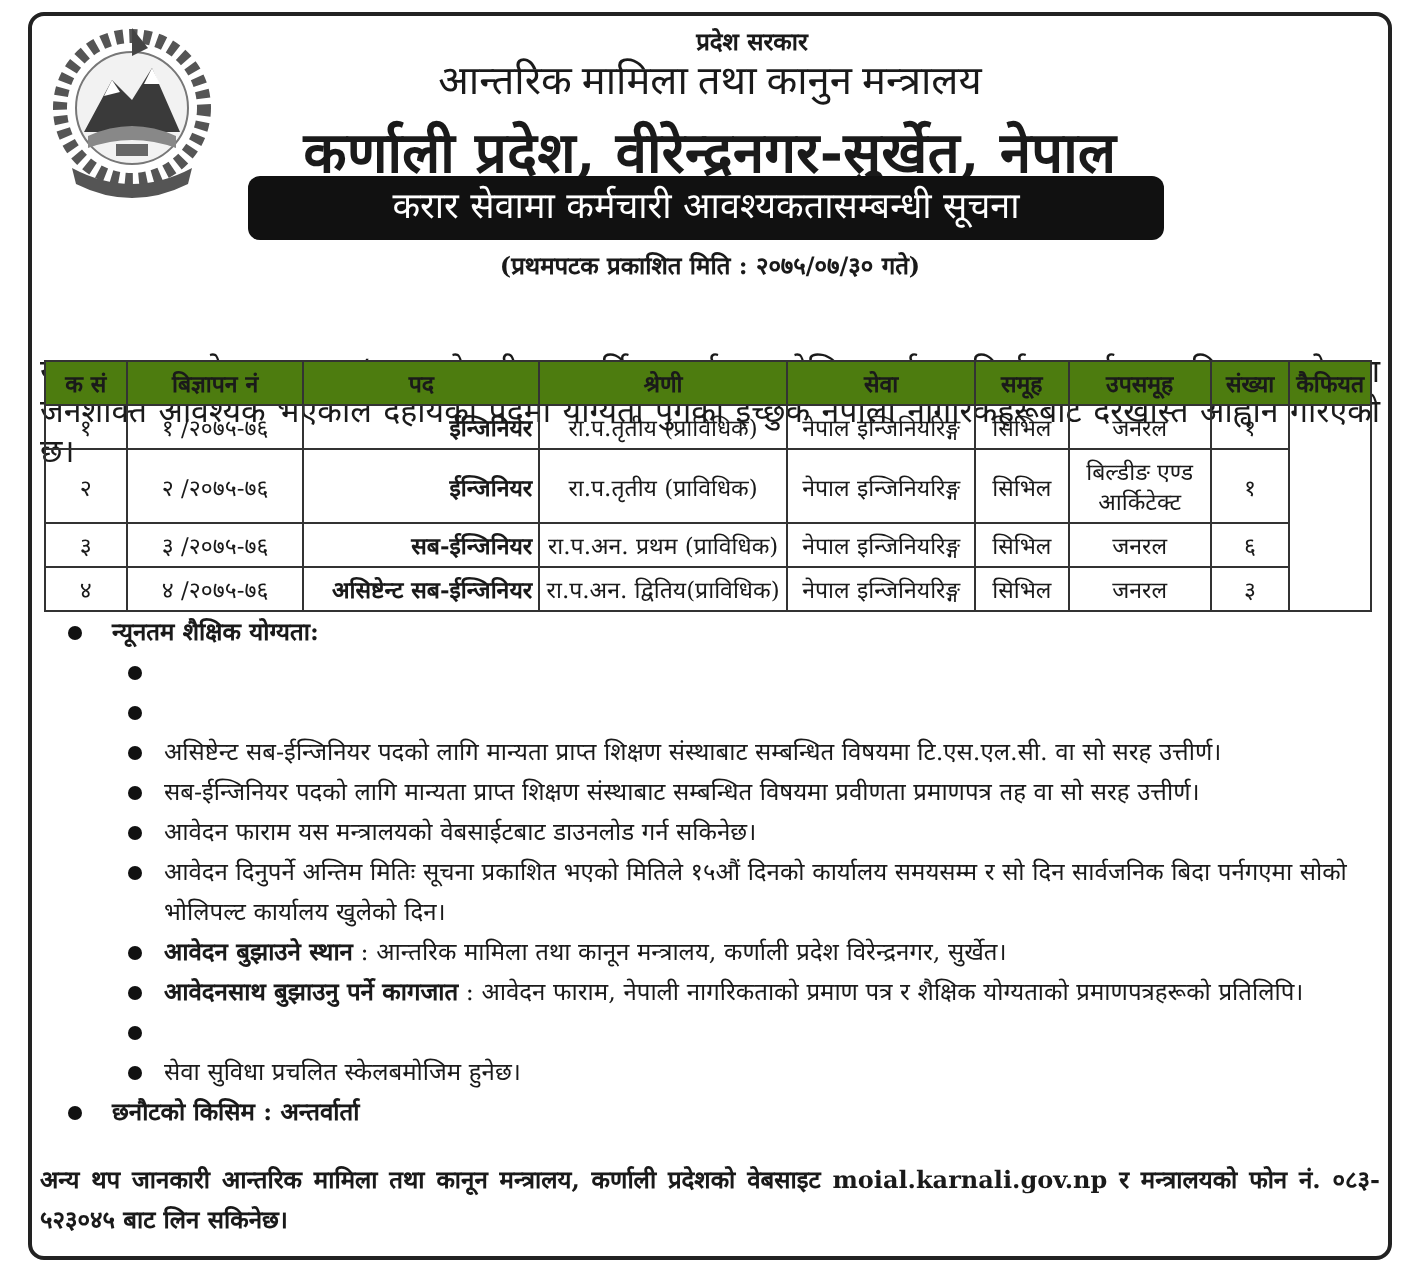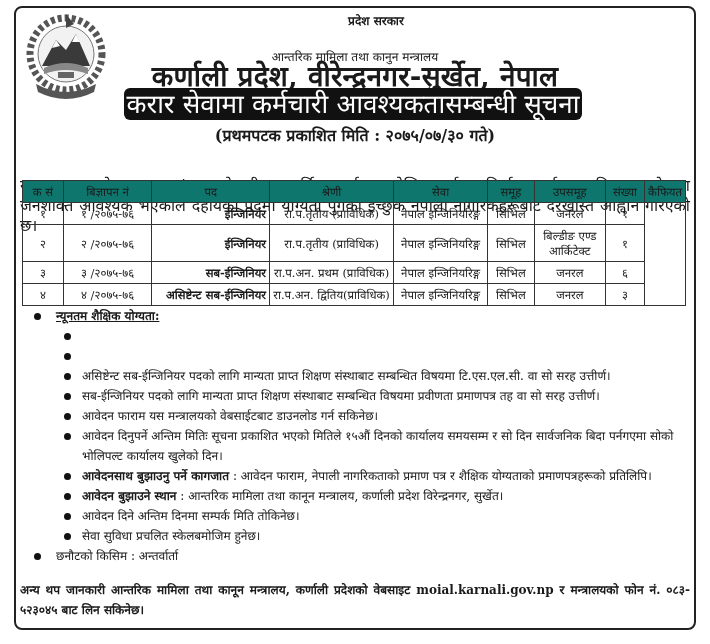--- a/index.html
+++ b/index.html
@@ -3,43 +3,43 @@
 <meta charset="utf-8">
 <style>
   html, body { margin: 0; padding: 0; background: #ffffff; }
   body { width: 710px; height: 644px; position: relative; overflow: hidden;
          font-family: "DejaVu Serif", serif; color: #1a1a1a; }
   .frame { position: absolute; left: 14px; top: 6px; width: 682px; height: 624px;
            border: 2px solid #222; border-radius: 8px; box-sizing: border-box; }
   .emblem { position: absolute; left: 22px; top: 10px; width: 88px; height: 94px; }
   .hdr { position: absolute; left: 0; width: 710px; text-align: center; }
   .h-gov { top: 12px; font-size: 12px; font-weight: bold; margin-left: 21px; }
-  .h-ministry { top: 48px; font-size: 12px; }
+  .h-ministry { top: 26px; font-size: 20px; font-family: Liberation Serif, serif; }
   .h-province { top: 56px; font-size: 28px; font-weight: bold; letter-spacing: 0.2px; }
   .title-bar { position: absolute; left: 124px; top: 88px; width: 458px; height: 32px;
                background: #111; color: #fff; border-radius: 6px; text-align: center;
-               font-size: 26px; line-height: 32px; font-family: "DejaVu Sans", sans-serif; }
-  .h-date { top: 124px; font-size: 16px; font-weight: bold; }
+               font-size: 18px; line-height: 32px; font-family: "DejaVu Sans", sans-serif; }
+  .h-date { top: 124px; font-size: 12px; font-weight: bold; }
   .intro { position: absolute; left: 20px; top: 140px; width: 670px; font-size: 16px; line-height: 20px;
            text-align: justify; margin-top: 36px; }
   table.vac { position: absolute; left: 22px; top: 180px; width: 664px; border-collapse: collapse;
               font-size: 11.5px; }
   table.vac th, table.vac td { border: 1px solid #333; padding: 1px 3px; text-align: center; vertical-align: middle; }
-  table.vac th { background: #0f766e; font-weight: normal; height: 19px; }
+  table.vac th { background: #4d7c0f; font-weight: bold; height: 19px; }
   table.vac td { height: 19px; }
   table.vac td.post { text-align: right; font-weight: bold; }
   table.vac tr.tall td { height: 34px; }
   .quals { position: absolute; left: 20px; top: 306px; width: 672px; font-size: 12px; }
-  .sec { position: relative; height: 20px; line-height: 20px; padding-left: 36px; font-weight: bold; text-decoration: underline; }
+  .sec { position: relative; height: 20px; line-height: 20px; padding-left: 36px; font-weight: bold; }
   .sec .dot, .item .dot { position: absolute; width: 7px; height: 7px; border-radius: 50%; background: #111; top: 7px; }
   .sec .dot { left: 14px; }
   .item { position: relative; padding-left: 62px; line-height: 20px; min-height: 20px; }
   .item .dot { left: 44px; }
   .item b { font-weight: bold; }
-  .sec2 { position: relative; height: 20px; line-height: 20px; padding-left: 36px; font-weight: normal; }
+  .sec2 { position: relative; height: 20px; line-height: 20px; padding-left: 36px; font-weight: bold; }
   .sec2 .dot { position: absolute; width: 7px; height: 7px; border-radius: 50%; background: #111; top: 7px; left: 14px; }
   .footer { position: absolute; left: 20px; top: 580px; width: 670px; font-size: 12px; line-height: 20px;
             font-weight: bold; text-align: justify; }
 </style>
 </head>
 <body>
 
 <div class="frame"></div>
 
 <svg class="emblem" viewBox="0 0 88 94">
@@ -126,23 +126,23 @@
     <span class="dot"></span>
     <span>न्यूनतम शैक्षिक योग्यता:</span>
   </div>
   <div id="qual-list">
       <div class="item"><span class="dot"></span></div>
       <div class="item"><span class="dot"></span></div>
       <div class="item"><span class="dot"></span><span>असिष्टेन्ट सब-ईन्जिनियर पदको लागि मान्यता प्राप्त शिक्षण संस्थाबाट सम्बन्धित विषयमा टि.एस.एल.सी. वा सो सरह उत्तीर्ण।</span></div>
       <div class="item"><span class="dot"></span><span>सब-ईन्जिनियर पदको लागि मान्यता प्राप्त शिक्षण संस्थाबाट सम्बन्धित विषयमा प्रवीणता प्रमाणपत्र तह वा सो सरह उत्तीर्ण।</span></div>
       <div class="item"><span class="dot"></span><span>आवेदन फाराम यस मन्त्रालयको वेबसाईटबाट डाउनलोड गर्न सकिनेछ।</span></div>
       <div class="item"><span class="dot"></span><span>आवेदन दिनुपर्ने अन्तिम मितिः सूचना प्रकाशित भएको मितिले १५औं दिनको कार्यालय समयसम्म र सो दिन सार्वजनिक बिदा पर्नगएमा सोको भोलिपल्ट कार्यालय खुलेको दिन।</span></div>
+      <div class="item"><span class="dot"></span><b>आवेदन बुझाउने स्थान</b><span> : आन्तरिक मामिला तथा कानून मन्त्रालय, कर्णाली प्रदेश विरेन्द्रनगर, सुर्खेत।</span></div>
       <div class="item"><span class="dot"></span><b>आवेदनसाथ बुझाउनु पर्ने कागजात</b><span> : आवेदन फाराम, नेपाली नागरिकताको प्रमाण पत्र र शैक्षिक योग्यताको प्रमाणपत्रहरूको प्रतिलिपि।</span></div>
-      <div class="item"><span class="dot"></span><b>आवेदन बुझाउने स्थान</b><span> : आन्तरिक मामिला तथा कानून मन्त्रालय, कर्णाली प्रदेश विरेन्द्रनगर, सुर्खेत।</span></div>
-      <div class="item"><span class="dot"></span><span>आवेदन दिने अन्तिम दिनमा सम्पर्क मिति तोकिनेछ।</span></div>
+      <div class="item"><span class="dot"></span></div>
       <div class="item"><span class="dot"></span><span>सेवा सुविधा प्रचलित स्केलबमोजिम हुनेछ।</span></div>
     </div>
   <div class="sec2">
     <span class="dot"></span>
     <span>छनौटको किसिम</span><span> : </span><span>अन्तर्वार्ता</span>
   </div>
 </div>
 
 <div class="footer">अन्य थप जानकारी आन्तरिक मामिला तथा कानून मन्त्रालय, कर्णाली प्रदेशको वेबसाइट moial.karnali.gov.np र मन्त्रालयको फोन नं. ०८३- ५२३०४५ बाट लिन सकिनेछ।</div>
 

